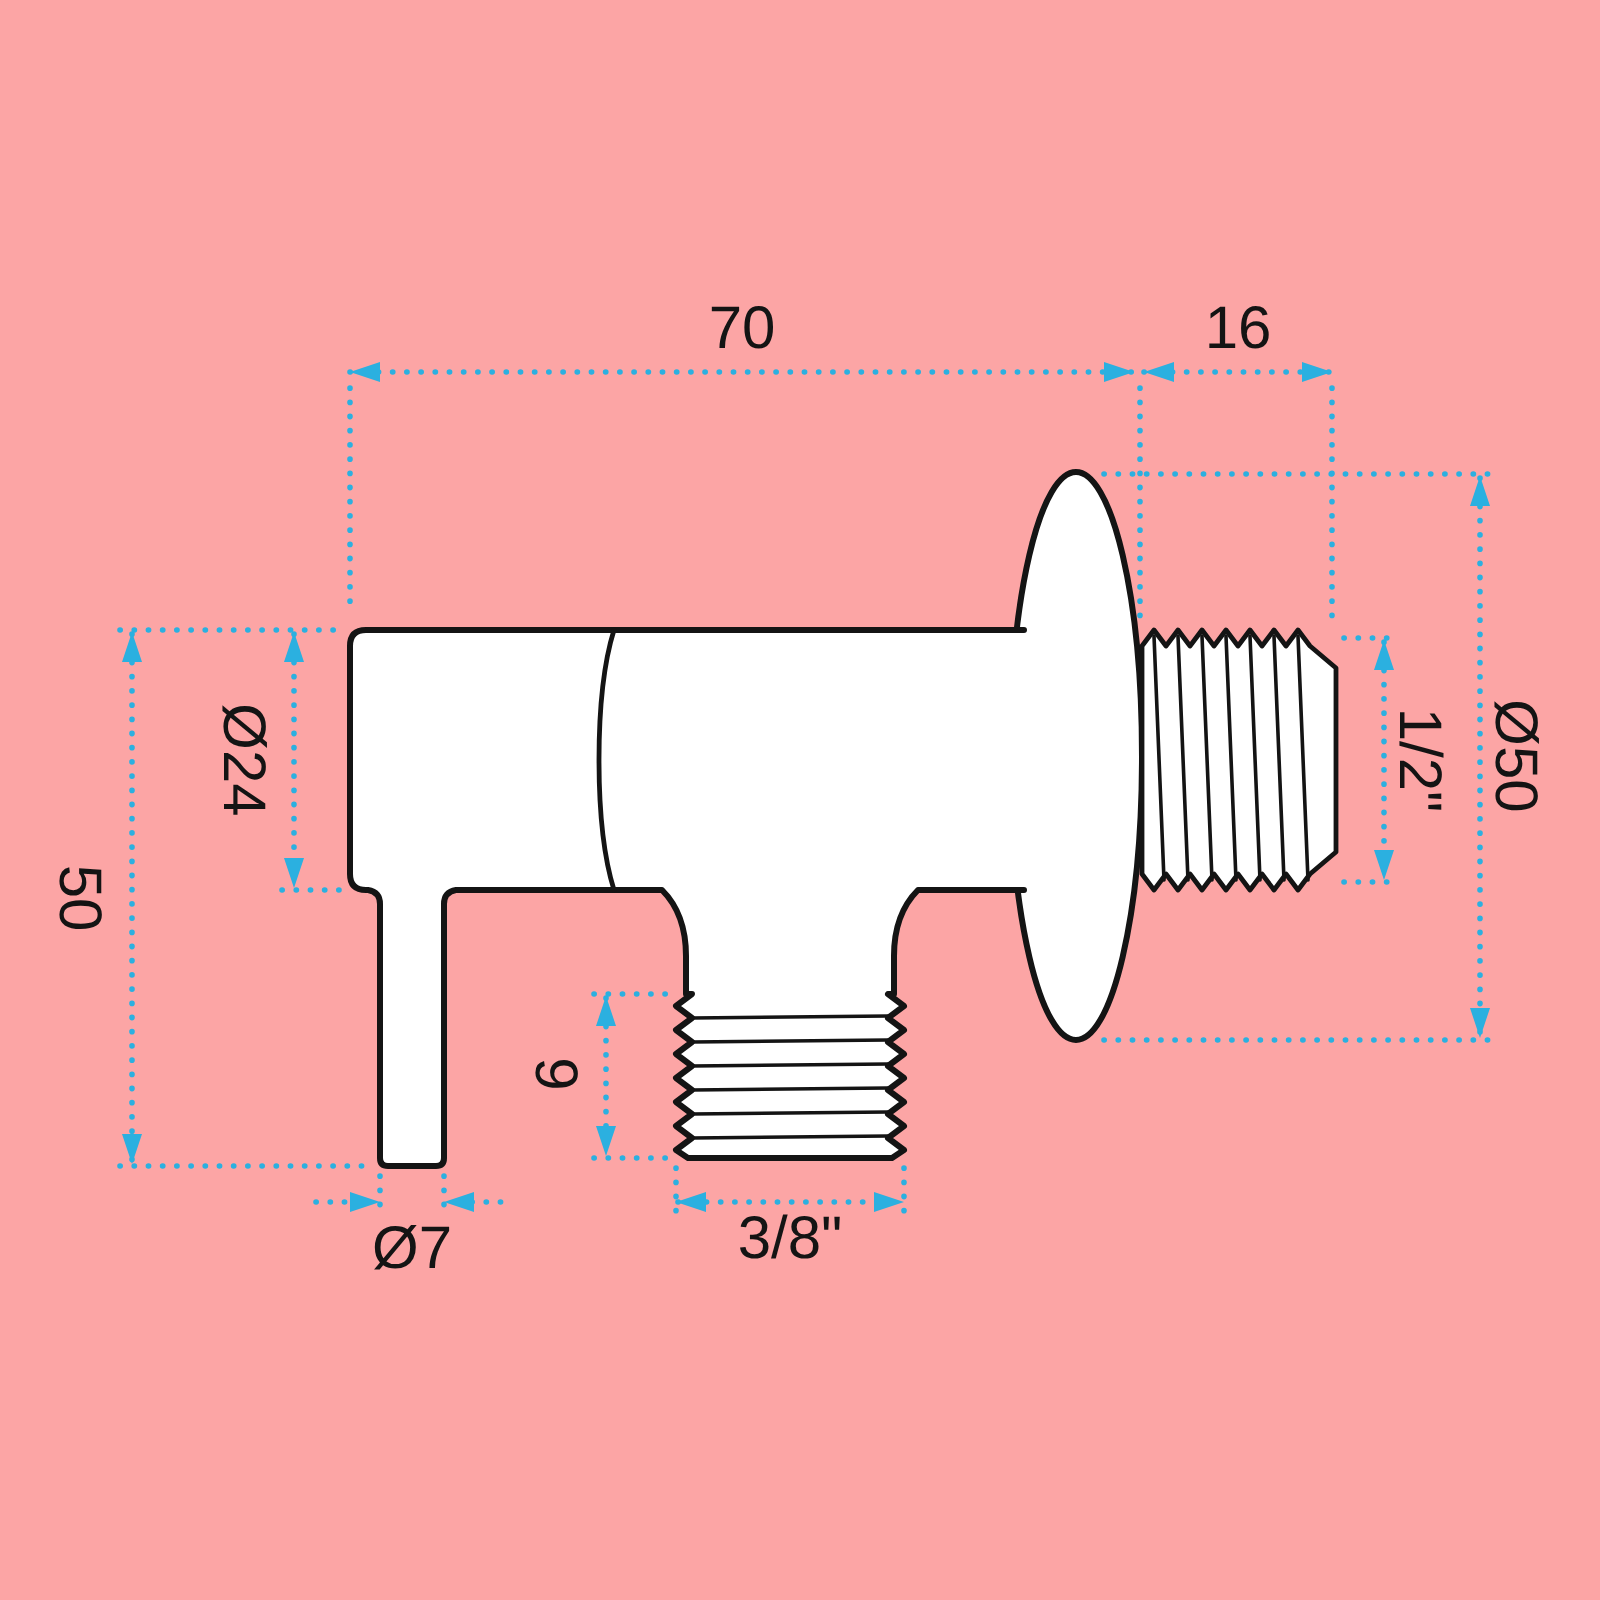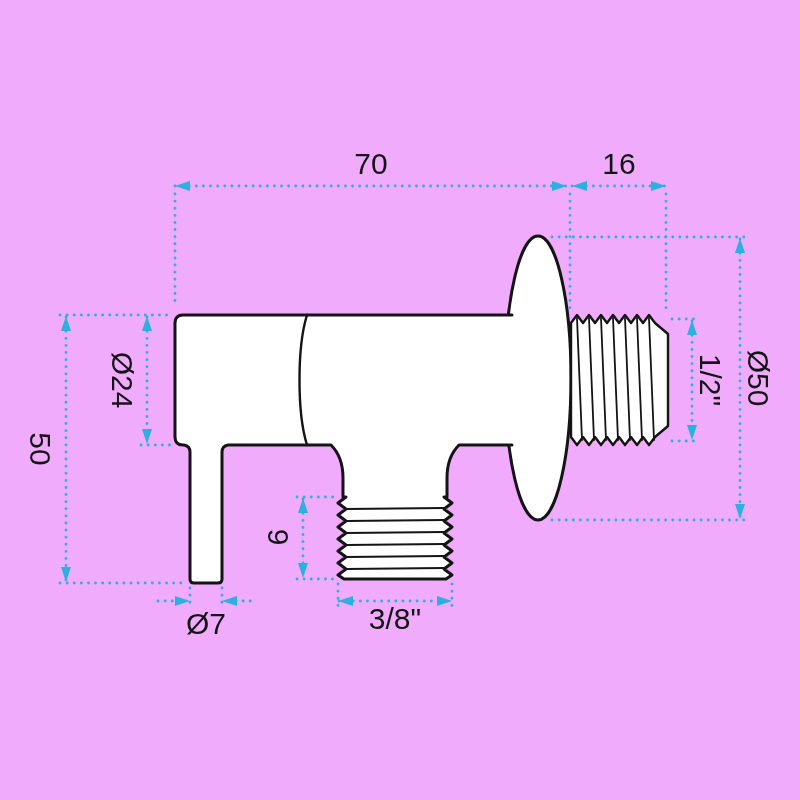--- a/index.html
+++ b/index.html
@@ -1,16 +1,16 @@
 <!DOCTYPE html>
 <html><head>
 <meta charset="utf-8">
 <style>
   html,body{margin:0;padding:0;background:#fff;}
-  .stage{width:800px;height:800px;background:#f0abfc;position:relative;overflow:hidden;
+  .stage{width:800px;height:800px;background:#fca5a5;position:relative;overflow:hidden;
          font-family:"Liberation Sans", sans-serif;}
   svg{display:block;}
   .dim-label{font-family:"Liberation Sans", sans-serif;font-size:30px;fill:#141414;}
   .outline{fill:none;stroke-linejoin:round;stroke-linecap:round;}
   .dimline{fill:none;stroke-linecap:round;}
 </style>
 </head>
 <body>
 
 <div class="stage">

